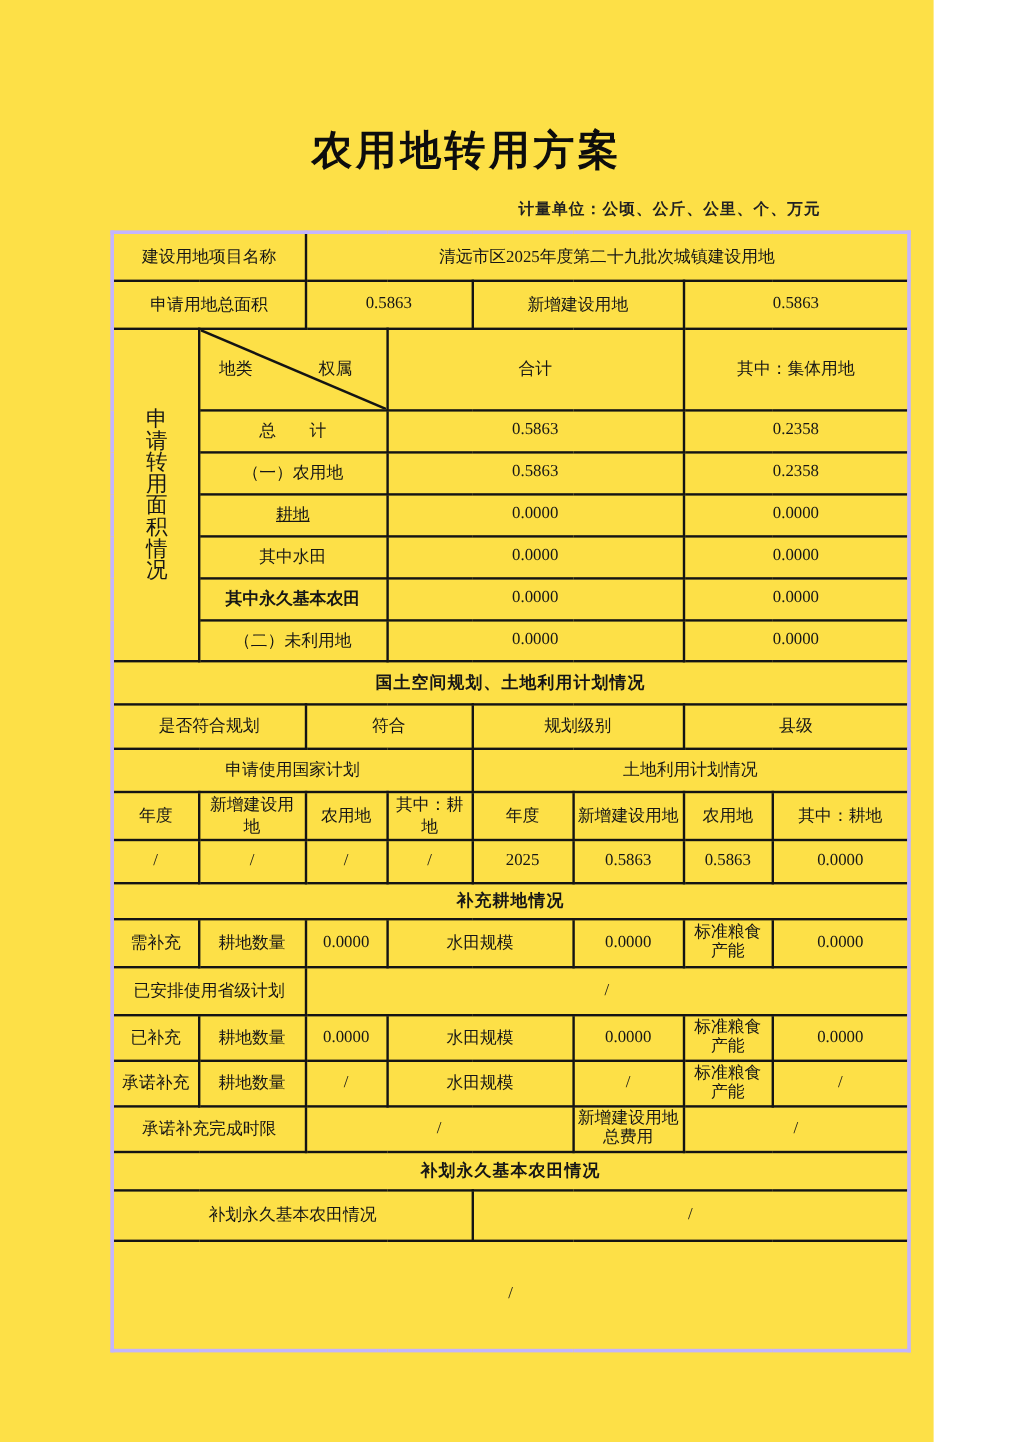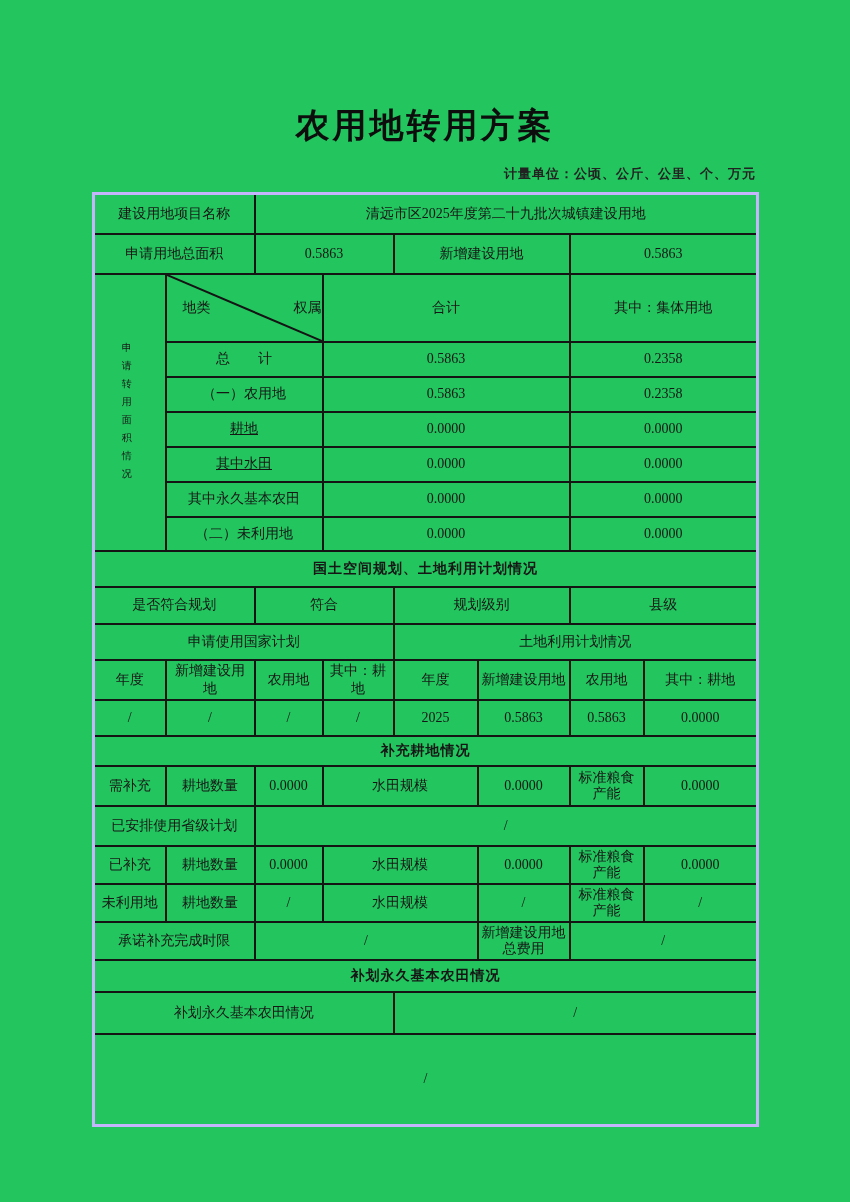--- a/index.html
+++ b/index.html
@@ -2,21 +2,21 @@
 <html><head>
 <meta charset="utf-8">
 <style>
   * { box-sizing: border-box; }
   html, body { margin: 0; padding: 0; }
   body {
     width: 850px; height: 1202px; background: #ffffff;
     font-family: "Liberation Serif", "DejaVu Serif", serif;
     color: #111;
   }
-  .page { position: relative; width: 850px; height: 1202px; background: #22c55e; overflow: hidden; }
+  .page { position: relative; width: 778px; height: 1202px; background: #fde047; overflow: hidden; }
 
   .doc-title {
     position: absolute; top: 103px; left: 0; width: 100%;
     text-align: center; font-size: 34px; font-weight: bold; letter-spacing: 3px;
     font-family: "Liberation Sans", "DejaVu Sans", sans-serif;
     color: #0d0d0d;
   }
   .unit-note {
     position: absolute; top: 165px; right: 94px;
     font-size: 13px; font-weight: bold; letter-spacing: 1px;
@@ -35,34 +35,34 @@
     font-size: 14px; padding: 1px 2px; overflow: hidden;
     color: #161616;
   }
   td.sec {
     font-weight: bold; font-size: 16px; letter-spacing: 1px;
     font-family: Liberation Serif, serif;
     color: #0d0d0d;
   }
   td.lft  { text-align: left; padding-left: 8px; }
   td.ind1 { text-align: left; padding-left: 15px; text-decoration: underline; }
-  td.ind2 { text-align: left; padding-left: 23px; text-decoration: underline; }
-  td.ind3 { text-align: left; padding-left: 29px; }
+  td.ind2 { text-align: left; padding-left: 23px; }
+  td.ind3 { text-align: left; padding-left: 29px; font-weight: bold; }
   td.hdr13 { font-size: 13px; padding: 1px 1px; }
   td.wrap2 { font-size: 13px; line-height: 16px; padding: 1px 1px; }
 
   .v-label {
-    width: 16px; margin: 0 auto; line-height: 18px; font-size: 10px;
-    word-break: break-all; text-align: left; font-family: Liberation Mono, monospace;
+    width: 16px; margin: 0 auto; line-height: 18px; font-size: 18px;
+    word-break: break-all; text-align: left;
   }
 
   td.diag { position: relative; padding: 0; }
   .diag-line { position: absolute; left: 0; top: 0; width: 100%; height: 100%; display: block; }
   .diag-left  { position: absolute; left: 16px;  top: 50%; transform: translateY(-50%); font-size: 14px; }
-  .diag-right { position: absolute; right: 0; top: 50%; transform: translateY(-50%); font-size: 14px; }
+  .diag-right { position: absolute; right: 28px; top: 50%; transform: translateY(-50%); font-size: 14px; }
 </style>
 </head>
 <body>
 
 <div class="page">
 
   <div class="doc-title">农用地转用方案</div>
   <div class="unit-note">计量单位：公顷、公斤、公里、个、万元</div>
 
   <table class="form">
@@ -203,21 +203,21 @@
       <td colspan="2">水田规模</td>
       <td>0.0000</td>
       <td class="wrap2">
         <div>标准粮食</div>
         <div>产能</div>
       </td>
       <td>0.0000</td>
     </tr>
 
     <tr style="height:38px">
-      <td>未利用地</td>
+      <td>承诺补充</td>
       <td>耕地数量</td>
       <td>/</td>
       <td colspan="2">水田规模</td>
       <td>/</td>
       <td class="wrap2">
         <div>标准粮食</div>
         <div>产能</div>
       </td>
       <td>/</td>
     </tr>

